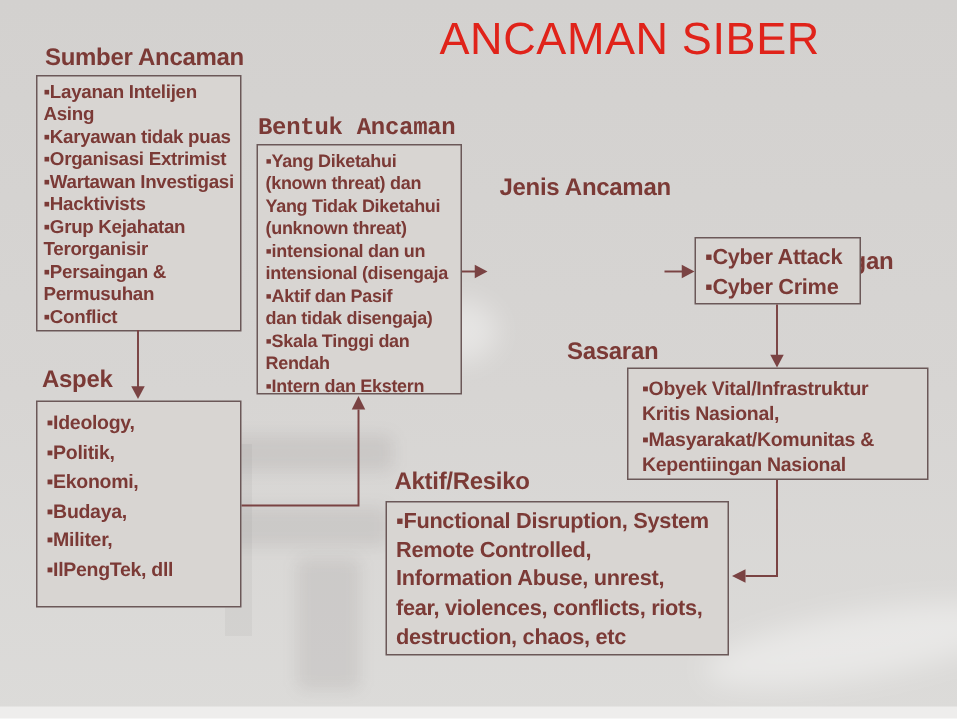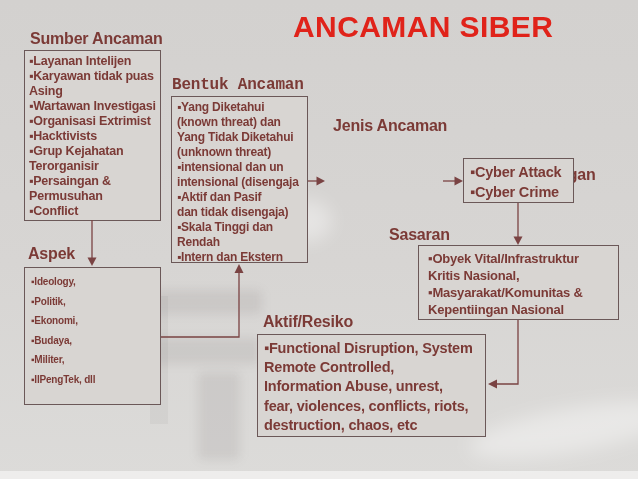--- a/index.html
+++ b/index.html
@@ -15,48 +15,48 @@
   #wm1{left:140px;top:290px;width:122px;height:24px;}
   #wm2{left:143px;top:338px;width:116px;height:26px;}
   #wm3{left:198px;top:372px;width:42px;height:88px;}
   #wm4{left:150px;top:296px;width:18px;height:128px;background:rgba(88,82,78,0.06);}
   #wm5{left:282px;top:200px;width:50px;height:42px;}
   #wm6{left:468px;top:408px;width:210px;height:44px;transform:rotate(-10deg);}
   #wm7{left:0;top:471px;width:638px;height:8px;background:rgba(255,255,255,0.5);}
   
   #title{
     position:absolute;left:293px;top:10px;
-    font-size:30px;font-weight:bold;letter-spacing:.4px;
+    font-size:30px;font-weight:normal;letter-spacing:.4px;
     color:#e0231a;white-space:nowrap;
   }
   
   .grp-label{
     position:absolute;font-size:16px;font-weight:bold;
     color:#7b3a36;letter-spacing:-.2px;white-space:nowrap;
   }
   #label-sumber{left:30px;top:30px;}
   #label-bentuk-ancaman{left:172px;top:76px;font-family:Liberation Mono, monospace;}
   #label-jenis{left:333px;top:117px;}
   #label-serangan{left:467px;top:138px;margin-top:28px;}
-  #label-sasaran{left:389px;top:226px;text-align:center;}
+  #label-sasaran{left:378px;top:226px;text-align:center;}
   #label-aspek{left:28px;top:245px;text-align:right;}
   #label-dampak{left:263px;top:313px;}
   
   .box{
     position:absolute;box-sizing:border-box;
     background:#d8d5d2;border:1px solid #6b5858;
     color:#7b3a36;font-weight:bold;letter-spacing:-.2px;
   }
   .ln{white-space:nowrap;}
   #box-sumber{left:24px;top:50px;width:137px;height:171px;padding:3px 0 0 4px;font-size:12.5px;line-height:15px;}
   #box-bentuk-ancaman{left:171px;top:96px;width:137px;height:167px;padding:3px 0 0 5px;font-size:12px;line-height:15px;}
   #box-jenis{left:326px;top:139px;width:117px;height:84px;padding:4px 0 0 6px;font-size:14px;line-height:19.5px;}
   #box-serangan{left:463px;top:158px;width:111px;height:45px;padding:3px 0 0 6px;font-size:14.5px;line-height:20px;}
   #box-sasaran{left:418px;top:245px;width:201px;height:75px;padding:4px 0 0 9px;font-size:13px;line-height:17px;}
-  #box-aspek{left:24px;top:267px;width:137px;height:138px;padding:4px 0 0 6px;font-size:10px;line-height:19.5px;}
+  #box-aspek{left:24px;top:267px;width:137px;height:138px;padding:4px 0 0 6px;font-size:13px;line-height:19.5px;}
   #box-dampak{left:257px;top:334px;width:229px;height:103px;padding:4px 0 0 6px;font-size:14.5px;line-height:19.2px;}
   
   #connectors{position:absolute;left:0;top:0;z-index:3;pointer-events:none;}
   .boxes-layer{position:absolute;left:0;top:0;z-index:2;width:100%;height:100%;}
 </style>
 </head>
 <body>
 
 <div id="slide">
 
@@ -68,24 +68,24 @@
   <div class="wm wm-light" id="wm6"></div>
   <div class="wm" id="wm7"></div>
 
   <div id="title">ANCAMAN SIBER</div>
 
   <div class="boxes-layer">
 
     <div class="grp-label" id="label-sumber">Sumber Ancaman</div>
     <div class="box" id="box-sumber">
       <div class="ln">▪Layanan Intelijen</div>
+      <div class="ln">Asing</div>
       <div class="ln">▪Karyawan tidak puas</div>
-      <div class="ln">Asing</div>
+      <div class="ln">▪Organisasi Extrimist</div>
       <div class="ln">▪Wartawan Investigasi</div>
-      <div class="ln">▪Organisasi Extrimist</div>
       <div class="ln">▪Hacktivists</div>
       <div class="ln">▪Grup Kejahatan</div>
       <div class="ln">Terorganisir</div>
       <div class="ln">▪Persaingan &amp;</div>
       <div class="ln">Permusuhan</div>
       <div class="ln">▪Conflict</div>
     </div>
 
     <div class="grp-label" id="label-bentuk-ancaman">Bentuk Ancaman</div>
     <div class="box" id="box-bentuk-ancaman">

